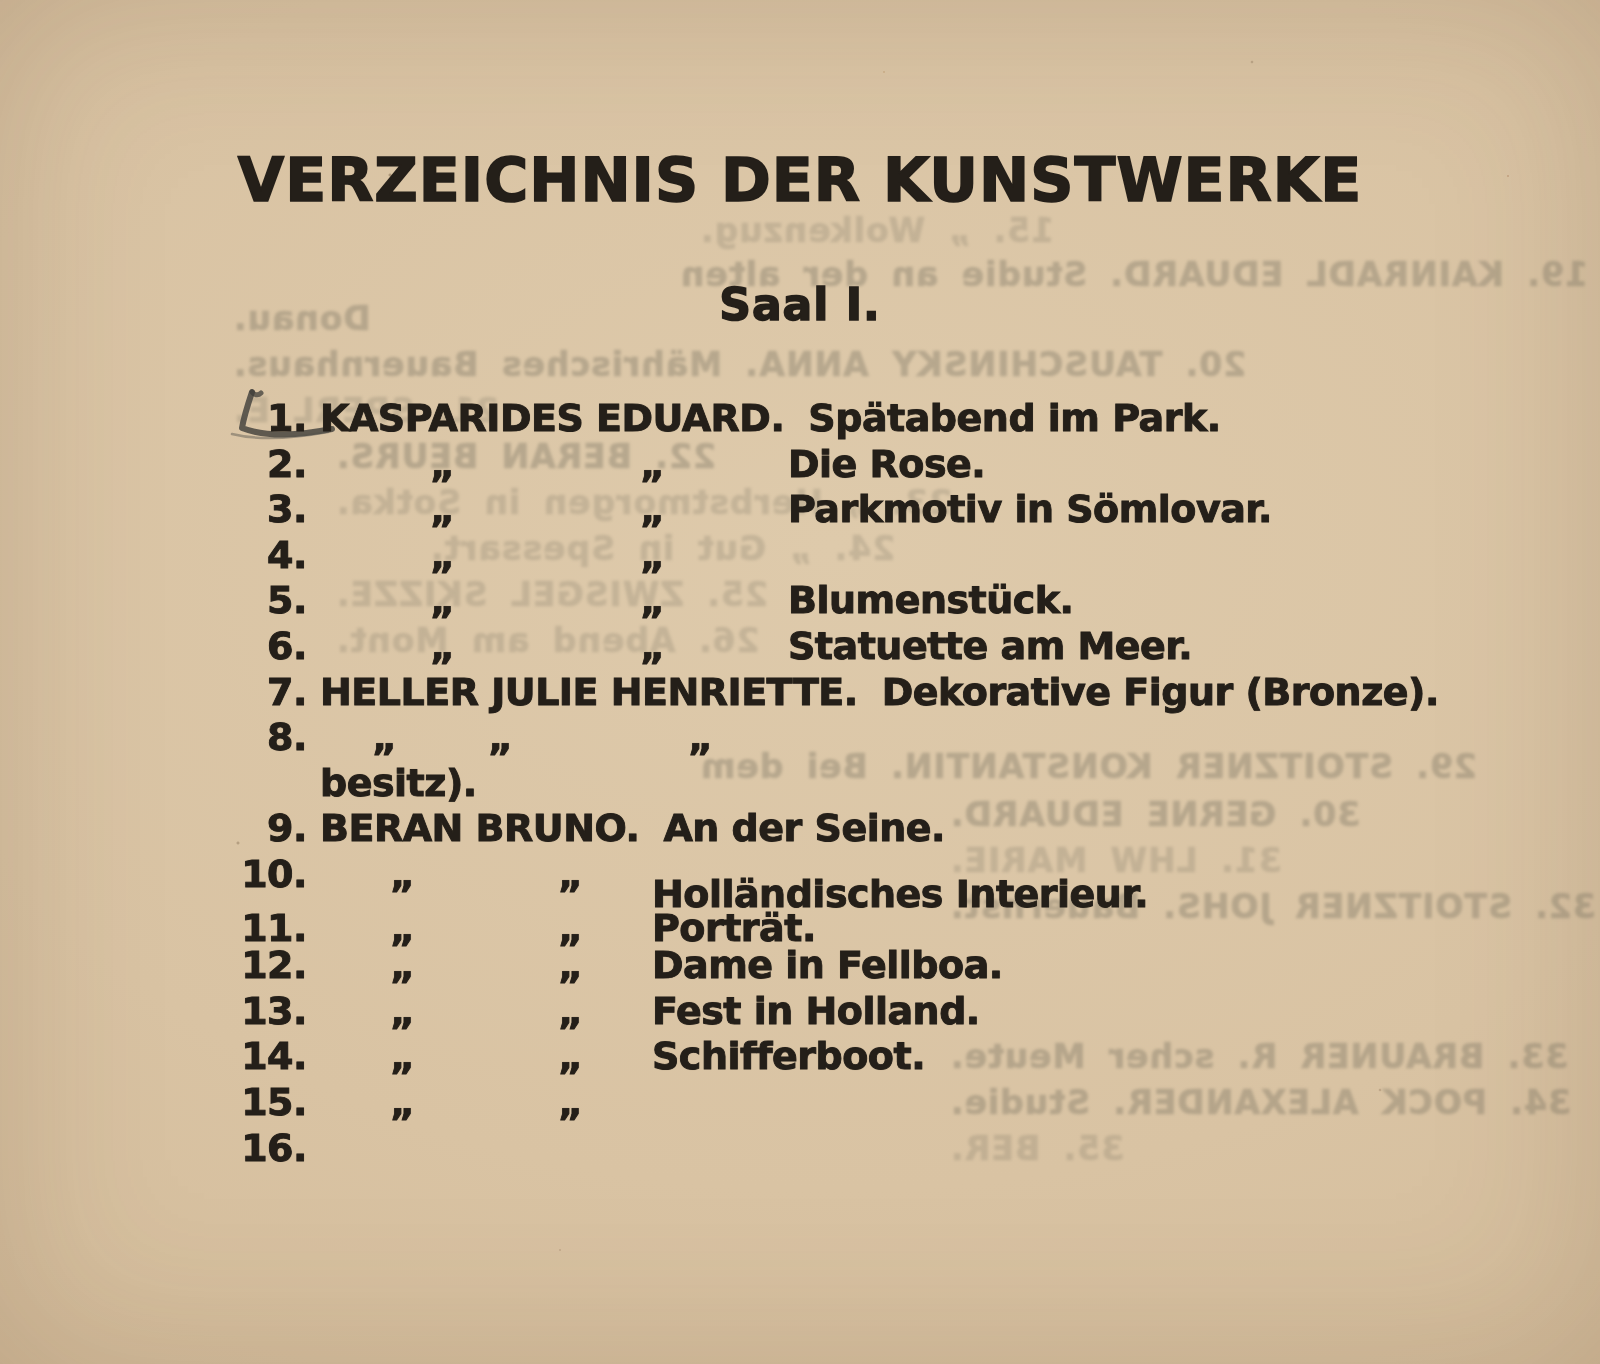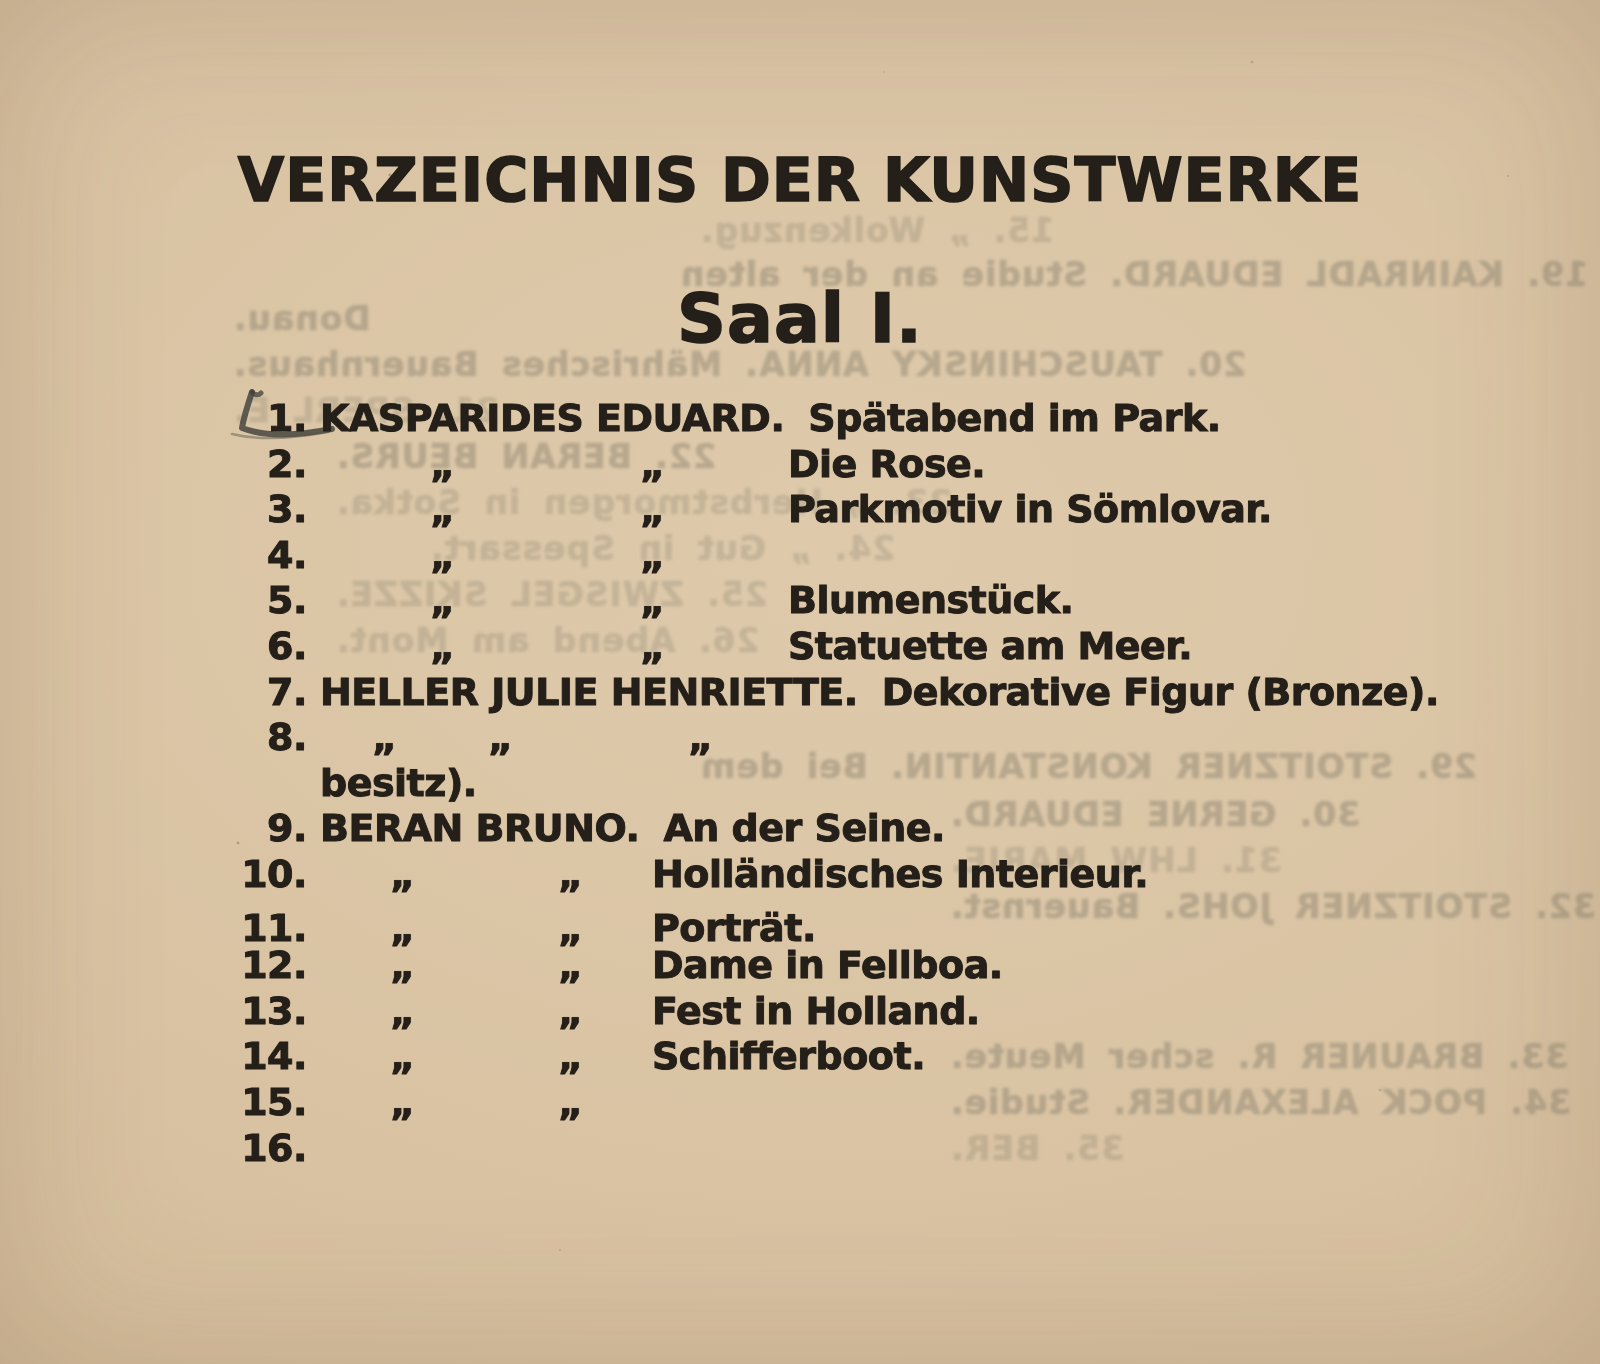--- a/index.html
+++ b/index.html
@@ -17,21 +17,21 @@
       radial-gradient(130% 105% at 52% 40%, #decaab 0%, #d9c3a3 45%, #cfb693 100%);
     box-shadow: inset 0 0 170px rgba(88,62,38,.18);
   }
   .title{
     position:absolute;top:146px;left:0;width:100%;margin:0;text-align:center;
     font-size:60px;line-height:1.15;letter-spacing:1px;
     -webkit-text-stroke:1.6px #241f19;text-shadow:0 0 1px rgba(36,31,25,.7);
   }
   .section{
     position:absolute;top:280px;left:0;width:100%;margin:0;text-align:center;
-    font-size:68px;line-height:1.15;letter-spacing:1px;
+    font-size:44px;line-height:1.15;letter-spacing:1px;
     -webkit-text-stroke:1.5px #241f19;text-shadow:0 0 1px rgba(36,31,25,.7);
   }
   #list .row{position:absolute;left:0;width:100%;height:46px;}
   .t{
     position:absolute;top:0;white-space:nowrap;
     font-size:38px;line-height:1.1;letter-spacing:-0.5px;
     -webkit-text-stroke:0.9px #241f19;text-shadow:0 0 1px rgba(36,31,25,.6);
   }
   .num{left:197px;width:110px;text-align:right;}
   .flow{left:320px;}
@@ -130,21 +130,21 @@
         <span class="t cont">besitz).</span>
       </div>
       <div class="row" style="top: 808px;">
         <span class="t num">9.</span>
         <span class="t flow"><span>BERAN BRUNO.</span><span class="title-inline">An der Seine.</span></span>
       </div>
       <div class="row" style="top: 854px;">
         <span class="t num">10.</span>
         <span class="t" style="left: 390px;">„</span>
         <span class="t" style="left: 558px;">„</span>
-        <span class="t" style="left: 652px;">Holländisches Interieur.</span>
+        <span class="t" style="left: 652px; margin-top: 20px;">Holländisches Interieur.</span>
       </div>
       <div class="row" style="top: 908px;">
         <span class="t num">11.</span>
         <span class="t" style="left: 390px;">„</span>
         <span class="t" style="left: 558px;">„</span>
         <span class="t" style="left: 652px;">Porträt.</span>
       </div>
       <div class="row" style="top: 945px;">
         <span class="t num">12.</span>
         <span class="t" style="left: 390px;">„</span>

